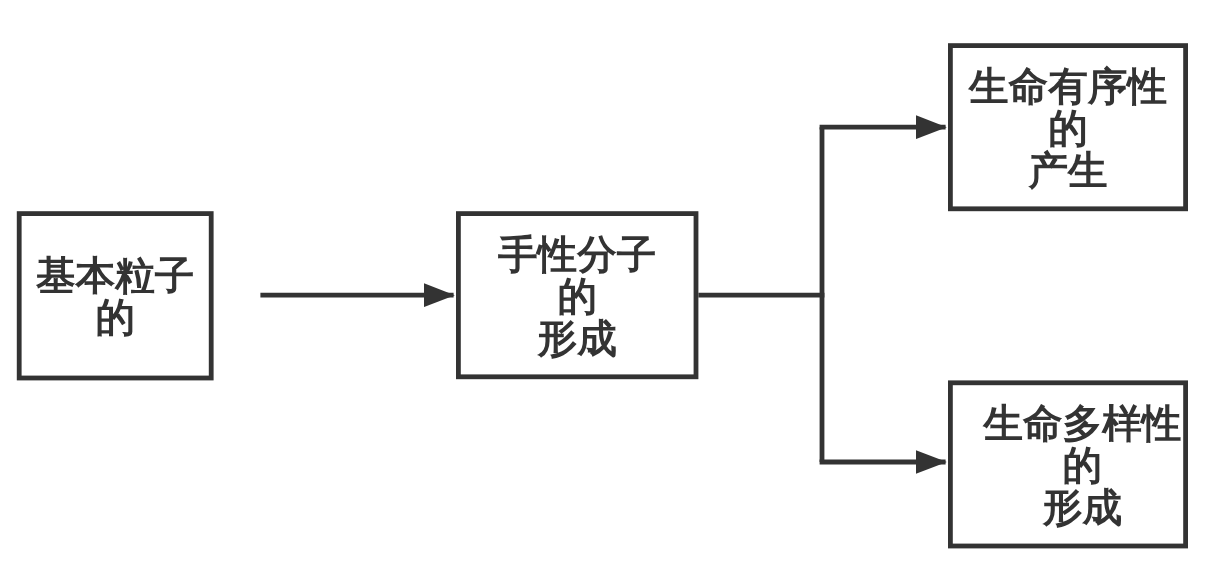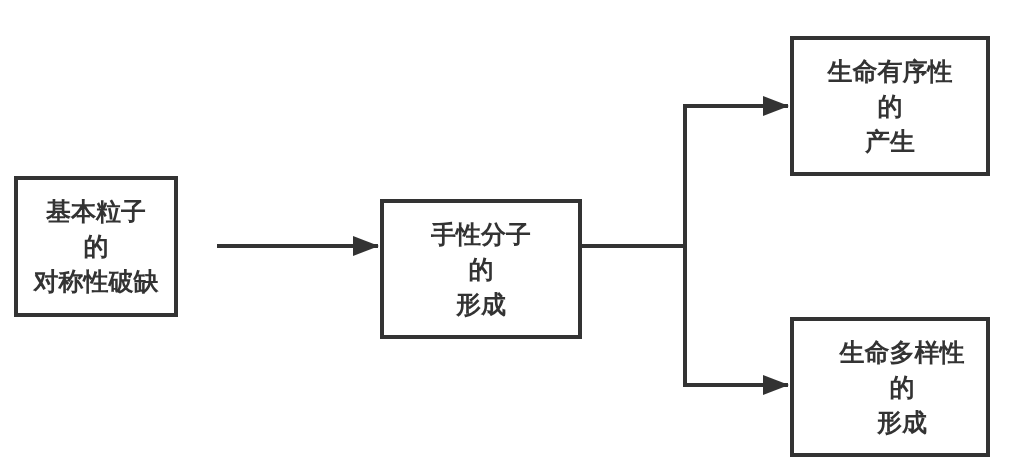--- a/index.html
+++ b/index.html
@@ -36,26 +36,26 @@
     box-sizing: border-box;
     border: 4px solid var(--line-color, #333333);
     background: var(--background-color, #ffffff);
     display: flex;
     flex-direction: column;
     justify-content: center;
     align-items: center;
     text-align: center;
     color: var(--text-color, #333333);
     font-weight: bold;
-    font-size: 25px;
+    font-size: 33px;
     line-height: 35px;
     white-space: nowrap;
   }
   .node-1 { left: 14px;  top: 176px; width: 164px; height: 141px; }
-  .node-2 { left: 380px; top: 176px; width: 202px; height: 140px; margin-top: 23px; }
+  .node-2 { left: 380px; top: 176px; width: 202px; height: 140px; }
   .node-3 { left: 790px; top: 36px;  width: 200px; height: 140px; }
   .node-4 { left: 790px; top: 317px; width: 200px; height: 140px; padding-left: 24px; }
 </style>
 </head>
 <body>
 
 <div class="canvas">
 
   <svg class="connectors" viewBox="0 0 1018 473" xmlns="http://www.w3.org/2000/svg">
     <defs>
@@ -66,21 +66,20 @@
     <line class="connector" x1="217" y1="246" x2="378" y2="246" marker-end="url(#arrow)"></line>
     <line class="connector" x1="580" y1="246" x2="687" y2="246"></line>
     <line class="connector" x1="685" y1="106" x2="685" y2="385"></line>
     <line class="connector" x1="683" y1="106" x2="788" y2="106" marker-end="url(#arrow)"></line>
     <line class="connector" x1="683" y1="385" x2="788" y2="385" marker-end="url(#arrow)"></line>
   </svg>
 
   <div class="node node-1">
     <span>基本粒子</span>
     <span>的</span>
-    <span>对称性破缺</span>
   </div>
 
   <div class="node node-2">
     <span>手性分子</span>
     <span>的</span>
     <span>形成</span>
   </div>
 
   <div class="node node-3">
     <span>生命有序性</span>

